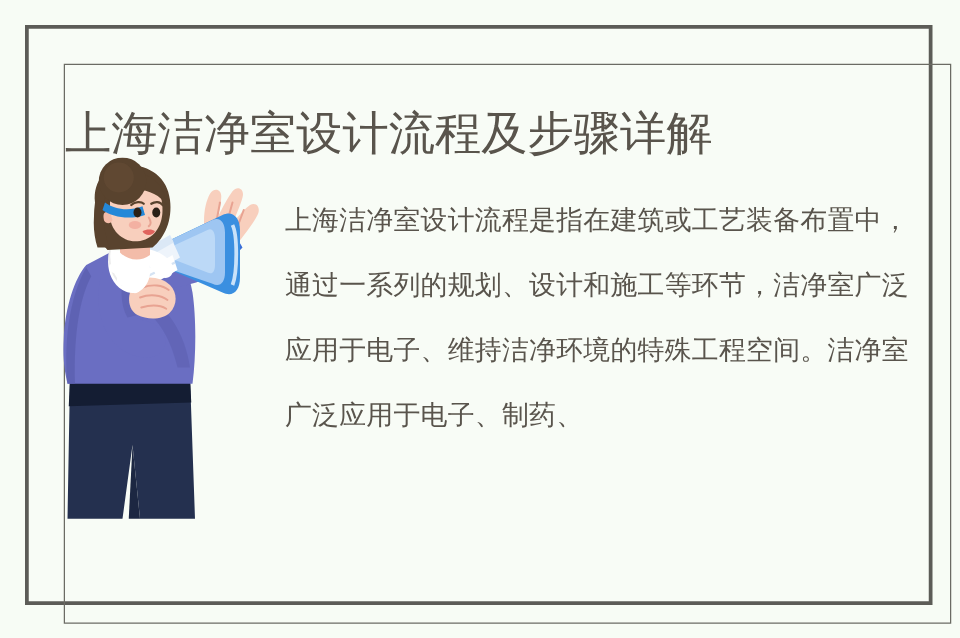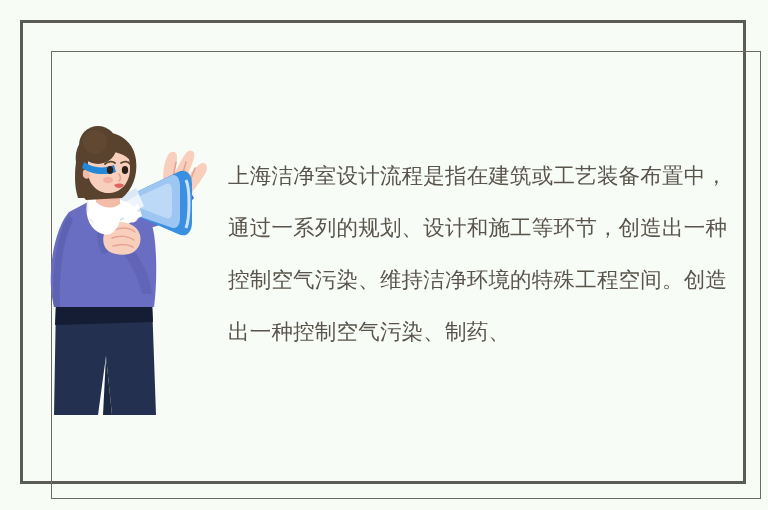--- a/index.html
+++ b/index.html
@@ -85,20 +85,21 @@
 </style>
 </head>
 <body>
 
 <div id="page">
 
   <div class="frame-outer">
     <div class="frame-inner"></div>
   </div>
 
+  <h1 class="title">上海洁净室设计流程及步骤详解</h1>
 
   <div class="illustration">
     <svg viewBox="0 0 170 292" xmlns="http://www.w3.org/2000/svg">
 
       <g>
         <path d="M16 176 L112 176 L116 289 L72 289 L66 230 L58 289 L14 289 Z" fill="#24304f"></path>
         <path d="M16 176 L112 176 L113 196 L15 199 Z" fill="#141d33"></path>
         <path d="M66 230 L72 289 L63 289 Z" fill="#1c2742"></path>
       </g>
 
@@ -207,15 +208,15 @@
 
         <ellipse cx="68" cy="54" rx="5" ry="3.2" fill="#f2a79a" opacity="0.75"></ellipse>
 
         <path d="M79 48 C81 51 81 54 79 55" stroke="#e8a392" stroke-width="1.6" fill="none" stroke-linecap="round"></path>
 
         <path d="M74 59 C77 57 82 57 84 59 C82 63 76 63 74 59 Z" fill="#e0645e"></path>
       </g>
     </svg>
   </div>
 
-  <p class="body-text">上海洁净室设计流程是指在建筑或工艺装备布置中，通过一系列的规划、设计和施工等环节，创造出一种控制空气污染、维持洁净环境的特殊工程空间。创造出一种控制空气污染、制药、</p>
+  <p class="body-text">上海洁净室设计流程是指在建筑或工艺装备布置中，通过一系列的规划、设计和施工等环节，洁净室广泛应用于电子、维持洁净环境的特殊工程空间。洁净室广泛应用于电子、制药、</p>
 
 </div>
 
 </body></html>

